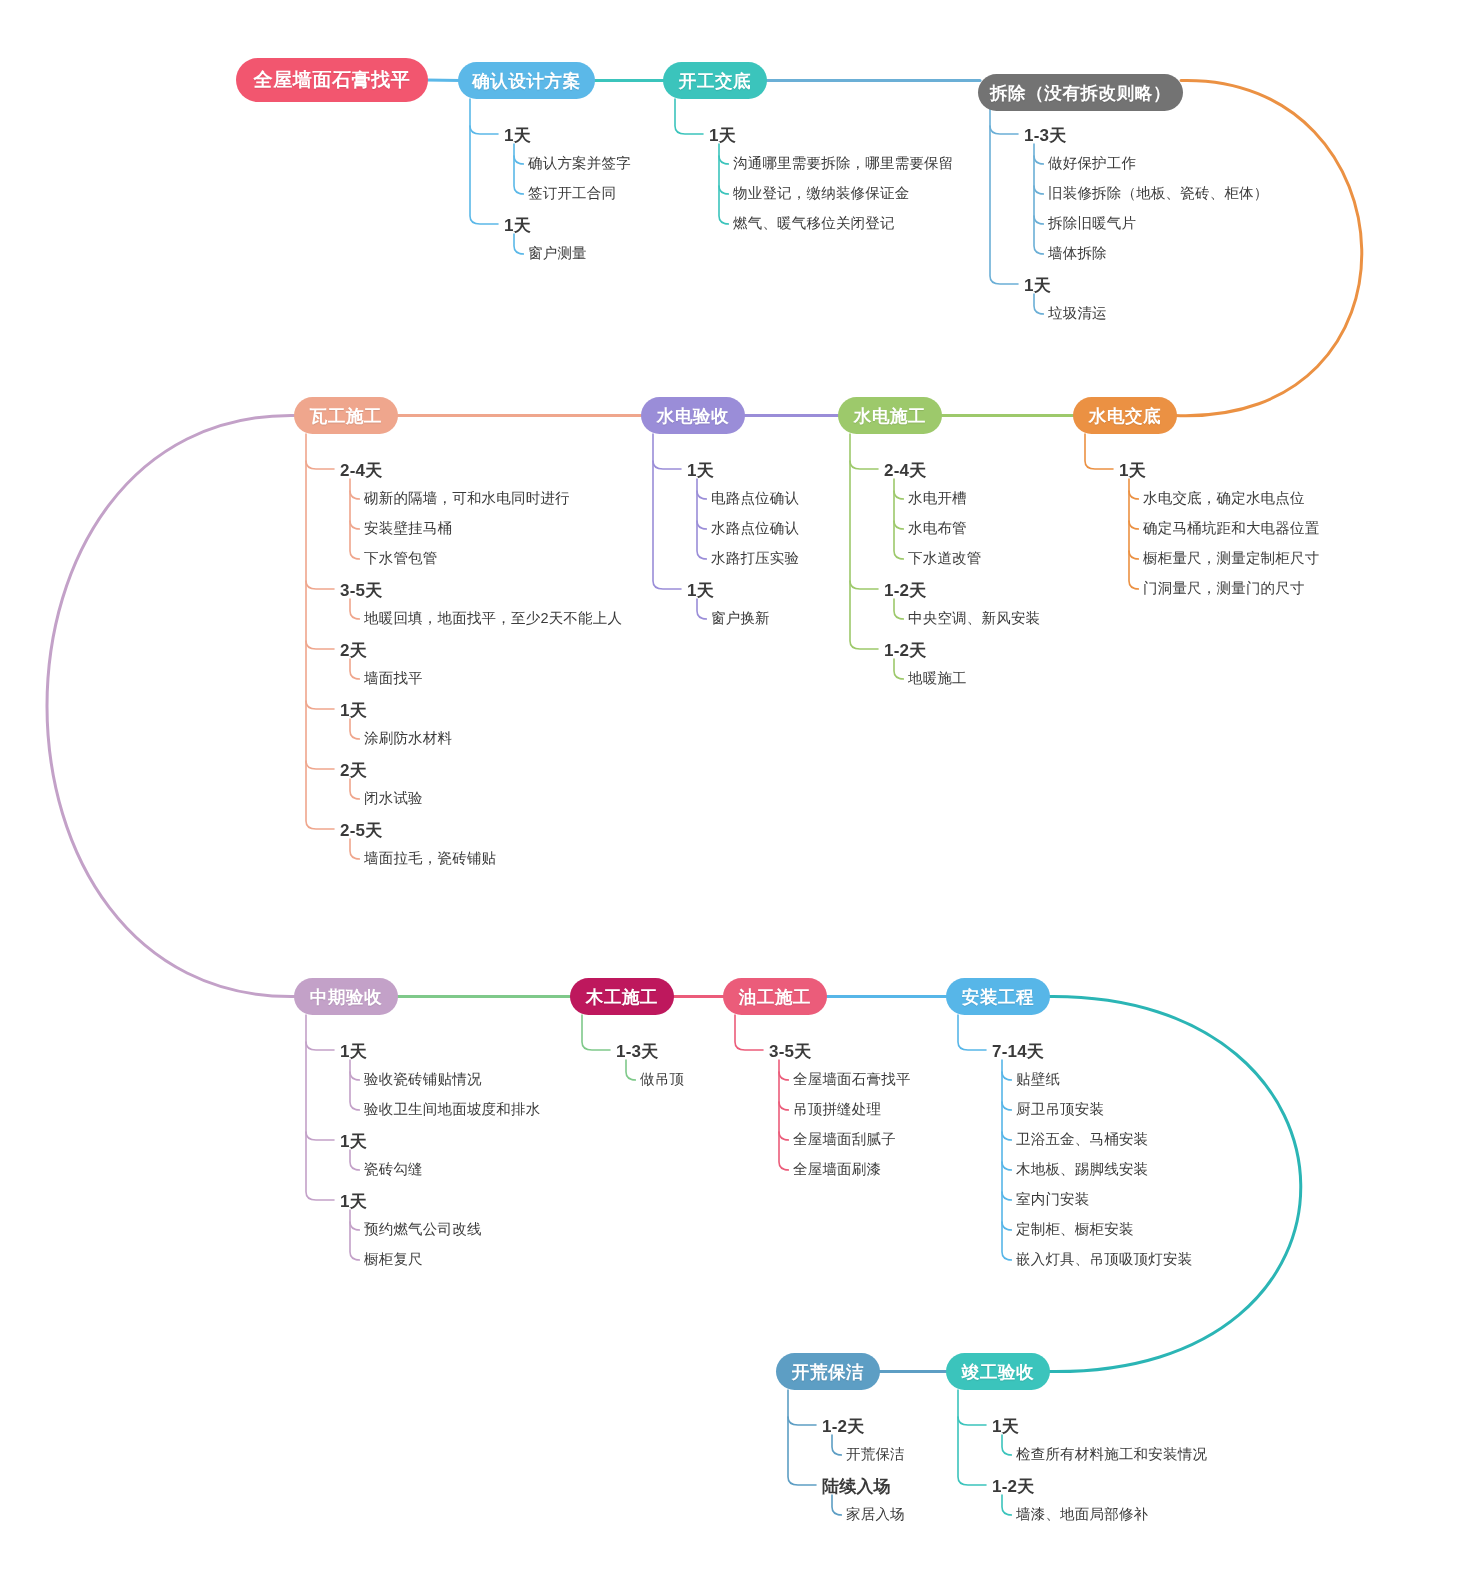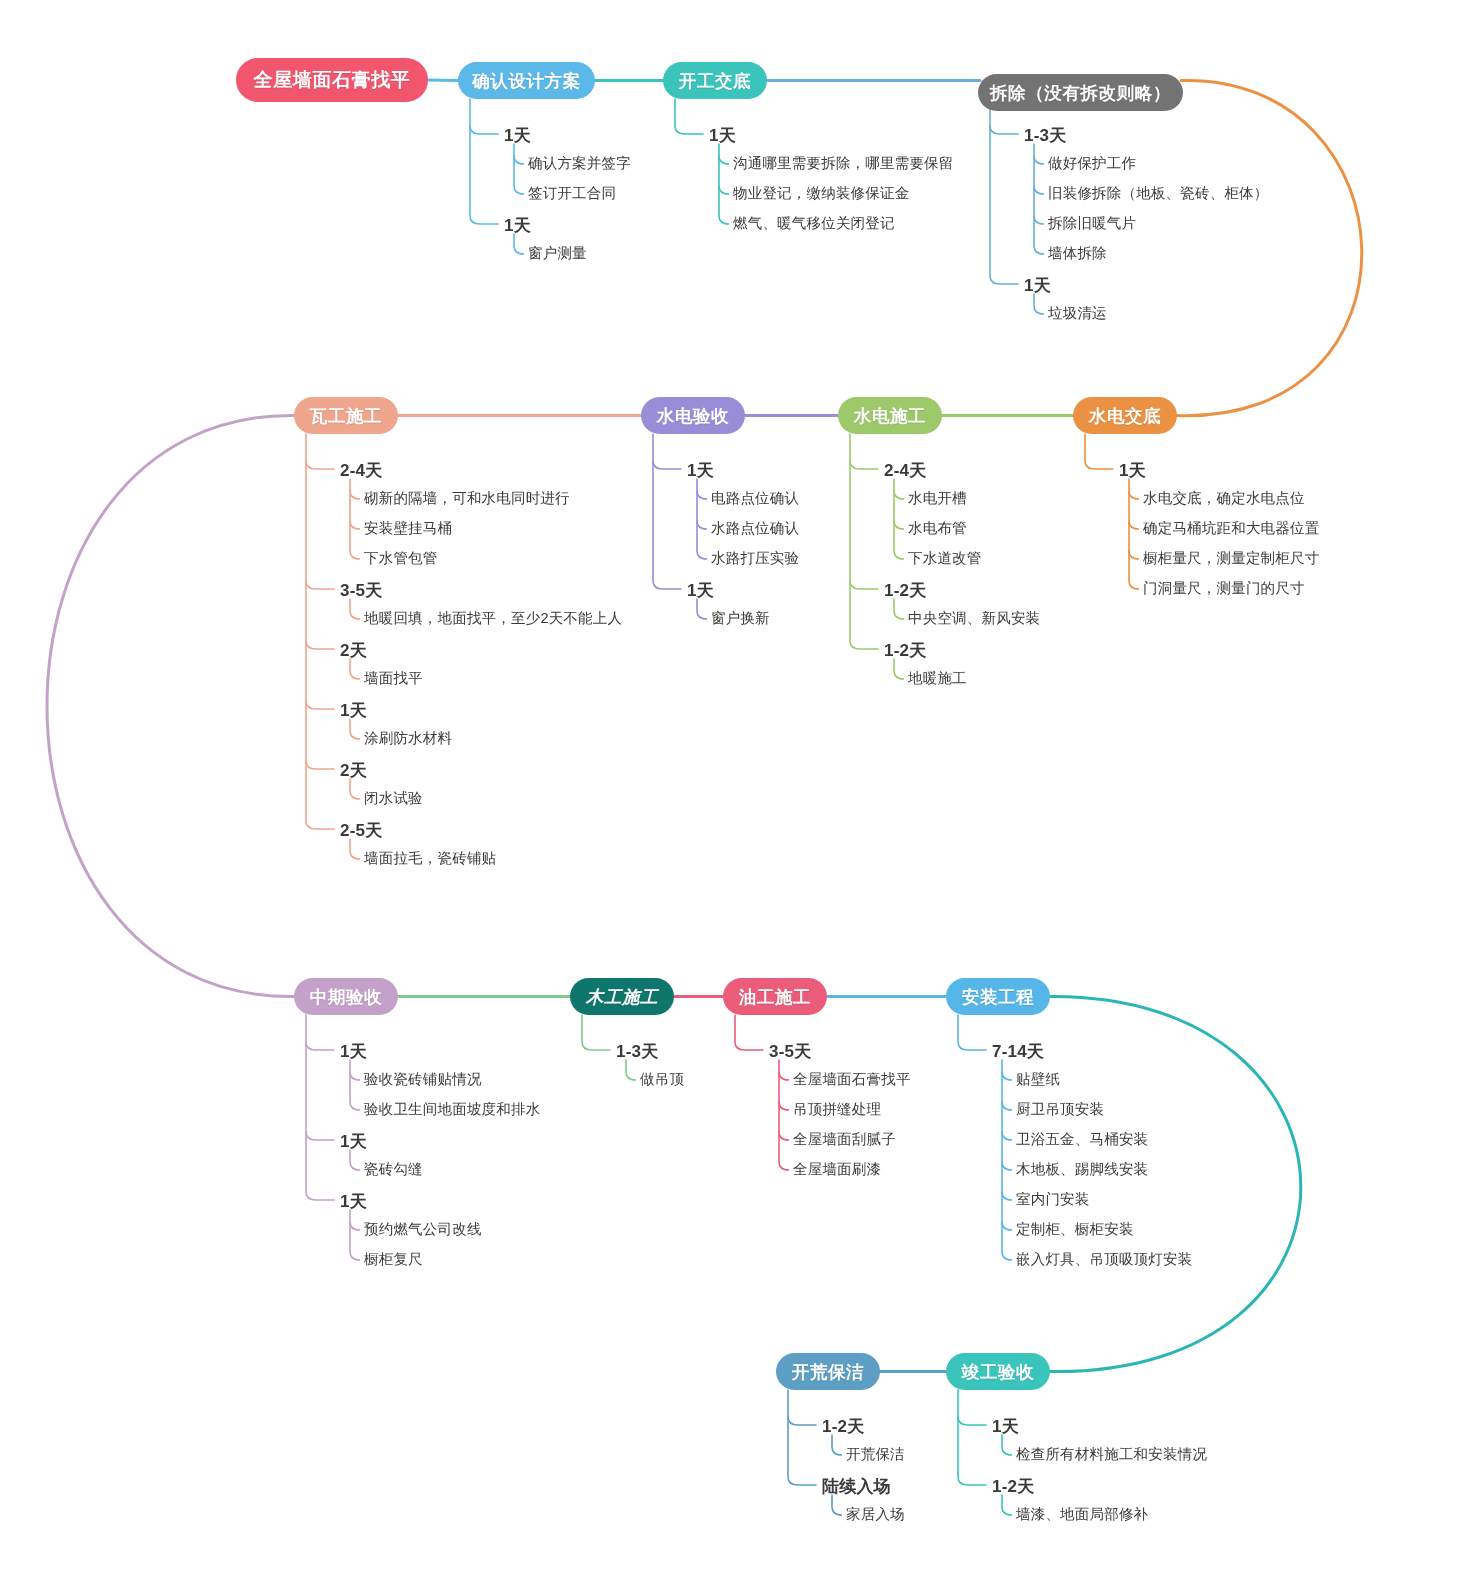--- a/index.html
+++ b/index.html
@@ -239,21 +239,21 @@
         <span>中期验收</span>
       </div>
       <div class="lbl" style="left: 340px; top: 1040px;">1天</div>
       <div class="leaf" style="left: 364px; top: 1070px;">验收瓷砖铺贴情况</div>
       <div class="leaf" style="left: 364px; top: 1100px;">验收卫生间地面坡度和排水</div>
       <div class="lbl" style="left: 340px; top: 1130px;">1天</div>
       <div class="leaf" style="left: 364px; top: 1160px;">瓷砖勾缝</div>
       <div class="lbl" style="left: 340px; top: 1190px;">1天</div>
       <div class="leaf" style="left: 364px; top: 1220px;">预约燃气公司改线</div>
       <div class="leaf" style="left: 364px; top: 1250px;">橱柜复尺</div>
-      <div class="node" style="left: 570px; top: 978px; width: 104px; background: #0f766e; font-style: italic;">
+      <div class="node" style="left: 570px; top: 978px; width: 104px; background: #be185d;">
         <span>木工施工</span>
       </div>
       <div class="lbl" style="left: 616px; top: 1040px;">1-3天</div>
       <div class="leaf" style="left: 640px; top: 1070px;">做吊顶</div>
       <div class="node" style="left: 723px; top: 978px; width: 104px; background: rgb(235, 92, 122);">
         <span>油工施工</span>
       </div>
       <div class="lbl" style="left: 769px; top: 1040px;">3-5天</div>
       <div class="leaf" style="left: 793px; top: 1070px; text-align: right;">全屋墙面石膏找平</div>
       <div class="leaf" style="left: 793px; top: 1100px;">吊顶拼缝处理</div>

